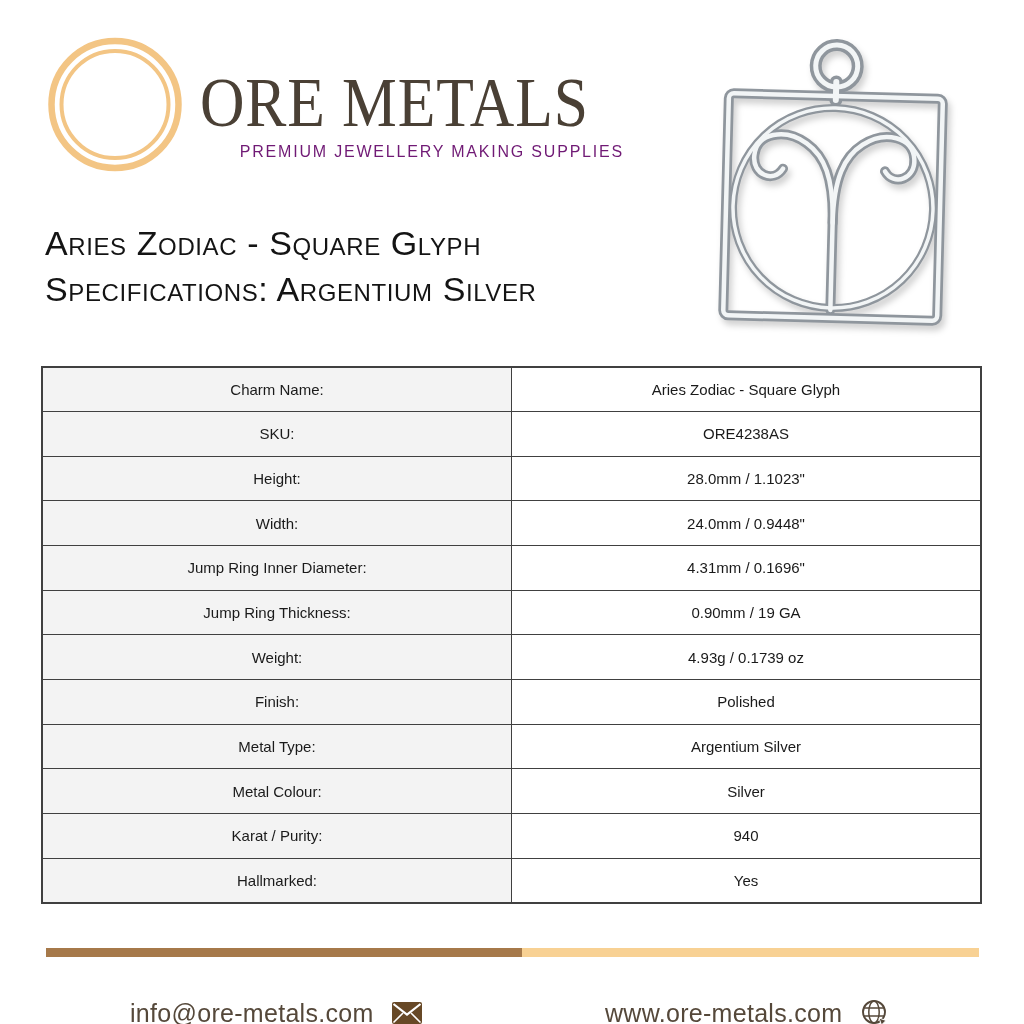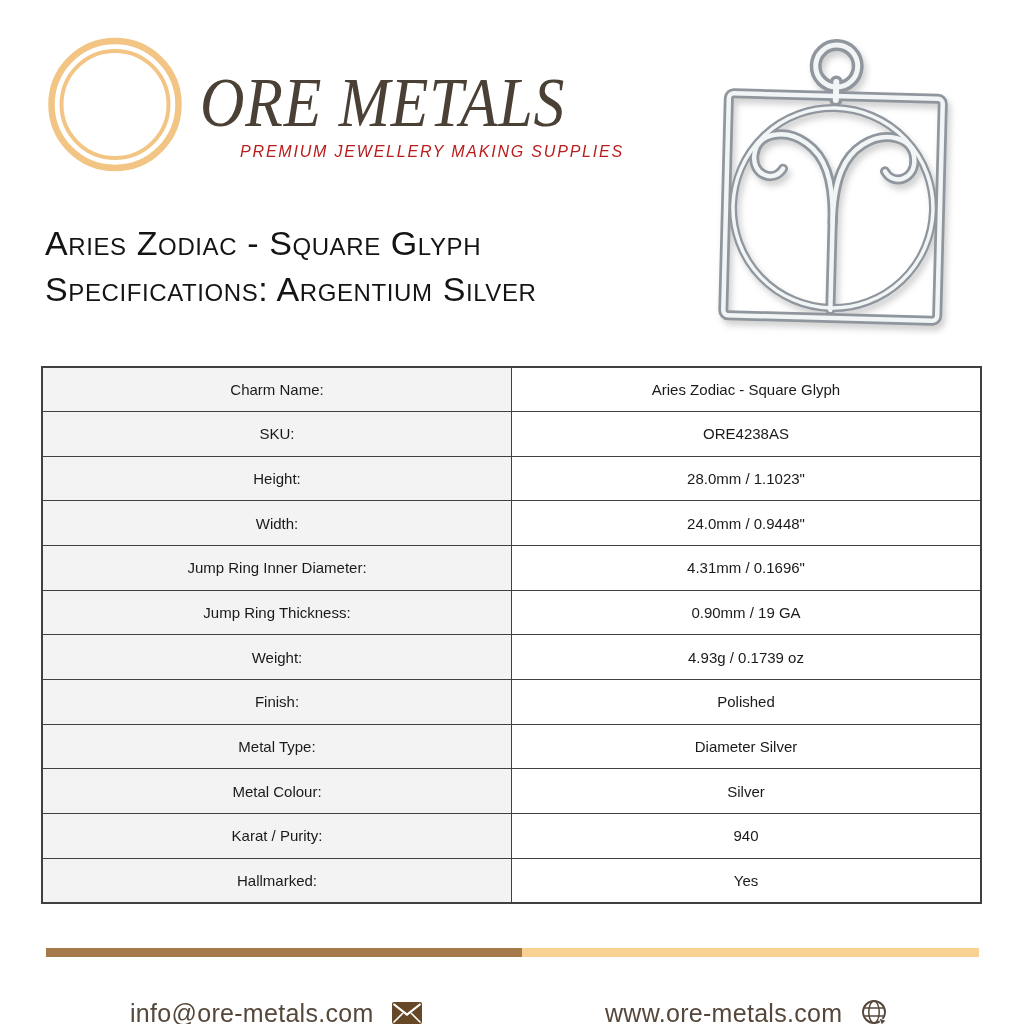--- a/index.html
+++ b/index.html
@@ -6,32 +6,32 @@
   html,body { width:1024px; height:1024px; }
   body {
     position:relative;
     background:#ffffff;
     font-family:"Liberation Sans", sans-serif;
     overflow:hidden;
   }
 
   
   .logo-ring { position:absolute; left:47px; top:36px; }
-  .brand-block { position:absolute; left:200px; top:68px; width:424px;font-style:italic; }
+  .brand-block { position:absolute; left:200px; top:68px; width:424px; }
   .brand-name {
     font-family:"Liberation Serif", serif;
     font-size:70px; line-height:70px;
     color:#4a4035; letter-spacing:1px;
     transform:scaleX(0.88); transform-origin:left center;
     white-space:nowrap;
   }
   .brand-tagline {
     margin-top:4px;
     font-size:16px; line-height:20px;
-    letter-spacing:1.8px; color:#b91c1c;
+    letter-spacing:1.8px; color:#701a75;
     text-align:right; white-space:nowrap;
   }
 
   
   .charm-photo { position:absolute; left:693px; top:18px; }
 
   
   .page-title { position:absolute; left:45px; top:220px; color:#141414; }
   .page-title .line {
     font-variant:small-caps;
@@ -140,21 +140,21 @@
     <tr>
       <td class="label">Weight:</td>
       <td class="value">4.93g / 0.1739 oz</td>
     </tr>
     <tr>
       <td class="label">Finish:</td>
       <td class="value">Polished</td>
     </tr>
     <tr>
       <td class="label">Metal Type:</td>
-      <td class="value">Diameter Silver</td>
+      <td class="value">Argentium Silver</td>
     </tr>
     <tr>
       <td class="label">Metal Colour:</td>
       <td class="value">Silver</td>
     </tr>
     <tr>
       <td class="label">Karat / Purity:</td>
       <td class="value">940</td>
     </tr>
     <tr>

